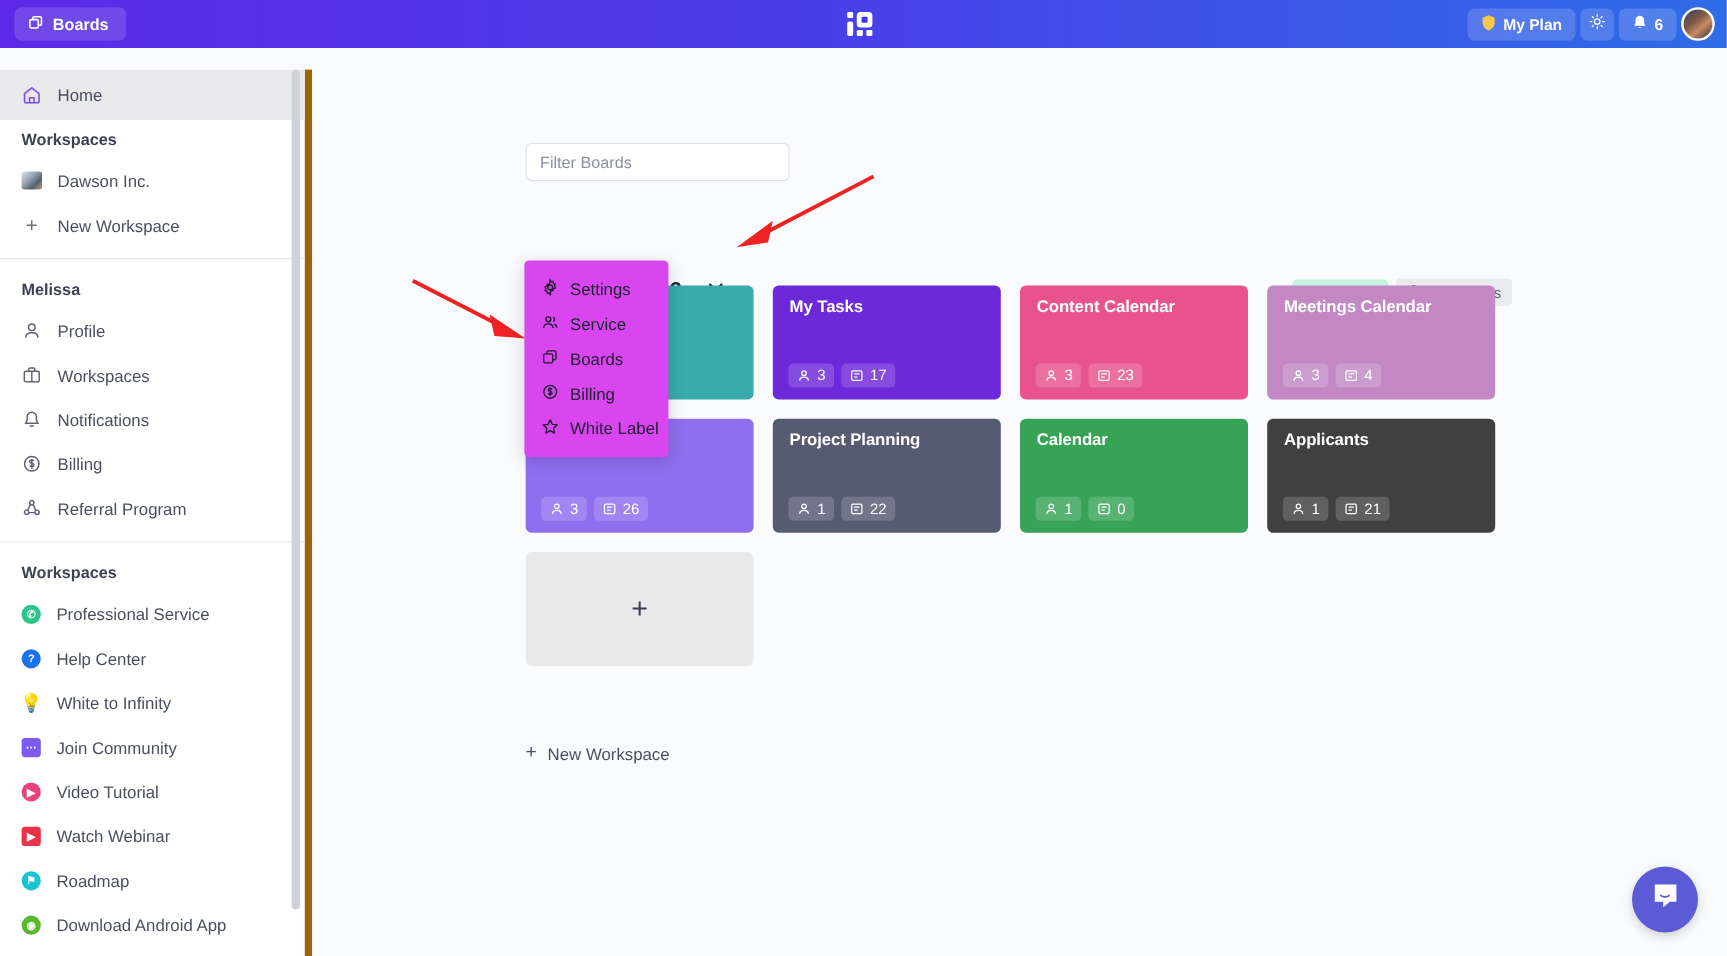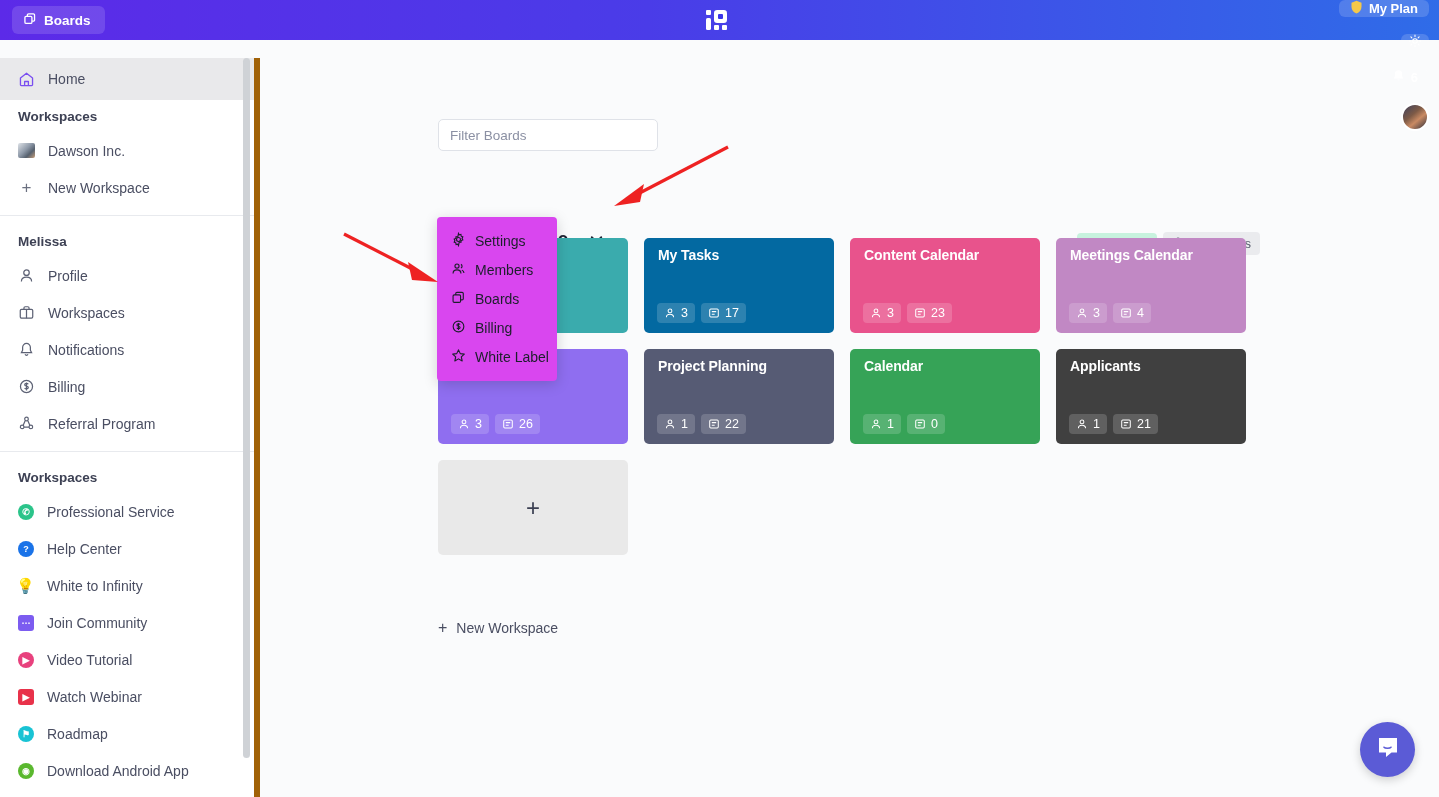--- a/index.html
+++ b/index.html
@@ -24,21 +24,21 @@
     background: rgba(255,255,255,0.14);
     border-radius: 6px;
     color: #fff; font-size: 13.5px; font-weight: 700;
   }
   .topbar-logo {
     position: absolute; left: 705px; top: 8px;
     width: 26px; height: 24px;
   }
   .topbar-right {
     position: absolute; right: 10px; top: 0; height: 40px;
-    display: flex; align-items: flex-end; gap: 17px; flex-direction: column;
+    display: flex; align-items: center; gap: 4px;
   }
   .pill-btn {
     height: 27px; display: flex; align-items: center; gap: 6px;
     padding: 0 11px; border-radius: 6px;
     background: rgba(255,255,255,0.16);
     color: #fff; font-size: 13px; font-weight: 700;
     cursor: pointer; white-space: nowrap;
   }
   .icon-btn {
     width: 28px; height: 27px; border-radius: 6px;
@@ -388,21 +388,21 @@
     </span>
   </div>
 
   <div class="cards">
     <div class="card-grid">
 
       <div class="card" style="background:#3aabad">
         <div class="card-title"></div>
       </div>
 
-      <div class="card" style="background:#0369a1">
+      <div class="card" style="background:#6d28d9">
         <div class="card-title">My Tasks</div>
         <div class="card-stats">
           <span class="stat">
             <svg width="12" height="12" viewBox="0 0 14 14" fill="none" stroke="#fff" stroke-width="1.2">
                 <circle cx="7" cy="4.6" r="2.2"></circle>
                 <path d="M2.8 12c0-2.3 1.9-3.5 4.2-3.5s4.2 1.2 4.2 3.5"></path>
               </svg>
             <span>3</span>
           </span>
           <span class="stat">
@@ -561,21 +561,21 @@
     <span>Settings</span>
   </div>
   <div class="dd-item">
     <span>
       <svg width="15" height="15" viewBox="0 0 16 16" fill="none" stroke="#1c1f2b" stroke-width="1.2">
         <circle cx="6.4" cy="5.4" r="2.2"></circle>
           <path d="M2.2 13.2c0-2.4 1.9-3.7 4.2-3.7s4.2 1.3 4.2 3.7"></path>
         <path d="M10.6 3.6a2.1 2.1 0 0 1 0 3.8M11.6 9.8c1.3.4 2.2 1.5 2.2 3.1"></path>
       </svg>
     </span>
-    <span>Members</span>
+    <span>Service</span>
   </div>
   <div class="dd-item">
     <span>
       <svg width="15" height="15" viewBox="0 0 16 16" fill="none" stroke="#1c1f2b" stroke-width="1.2">
         <rect x="2.2" y="5.2" width="8" height="8" rx="1.3"></rect>
         <path d="M5.1 5.2V3.8a1.3 1.3 0 0 1 1.3-1.3h5.4a1.3 1.3 0 0 1 1.3 1.3v5.4a1.3 1.3 0 0 1-1.3 1.3h-1.4"></path>
       </svg>
     </span>
     <span>Boards</span>
   </div>

